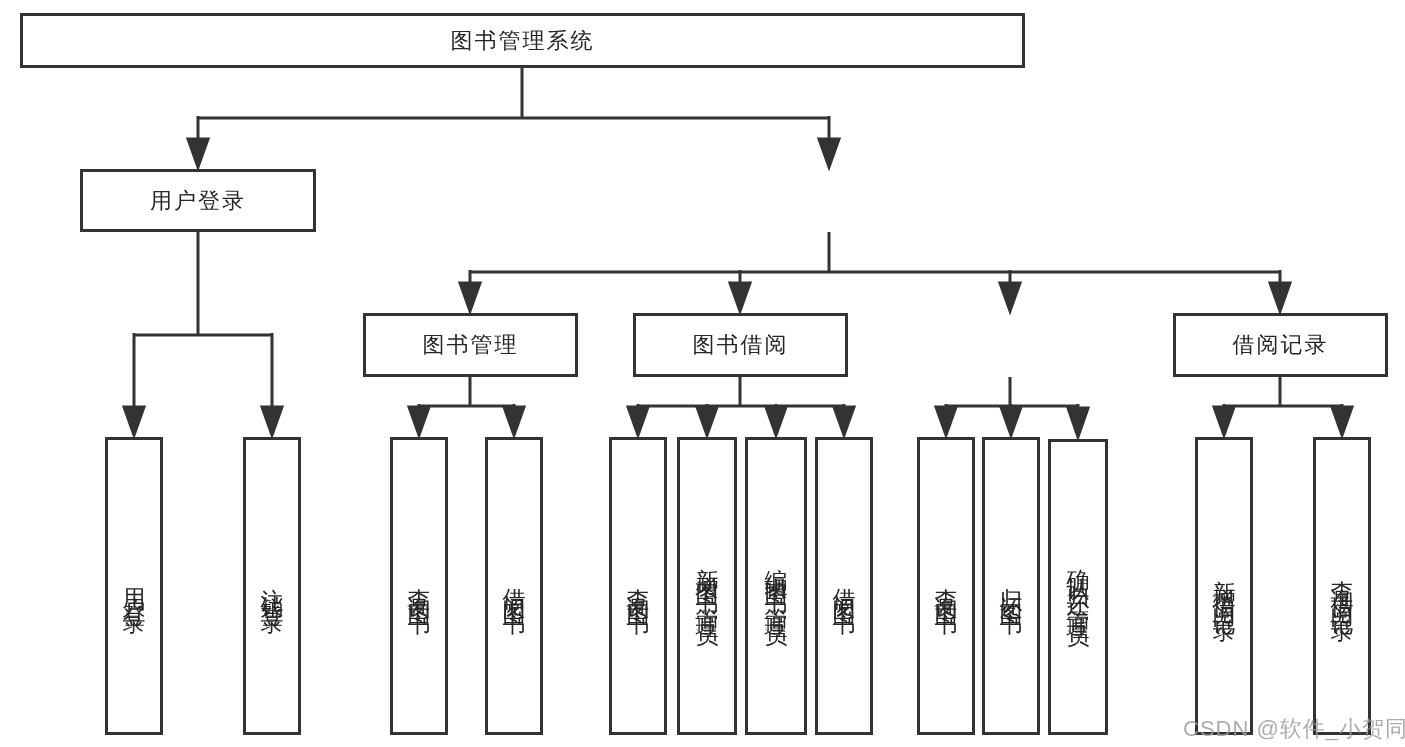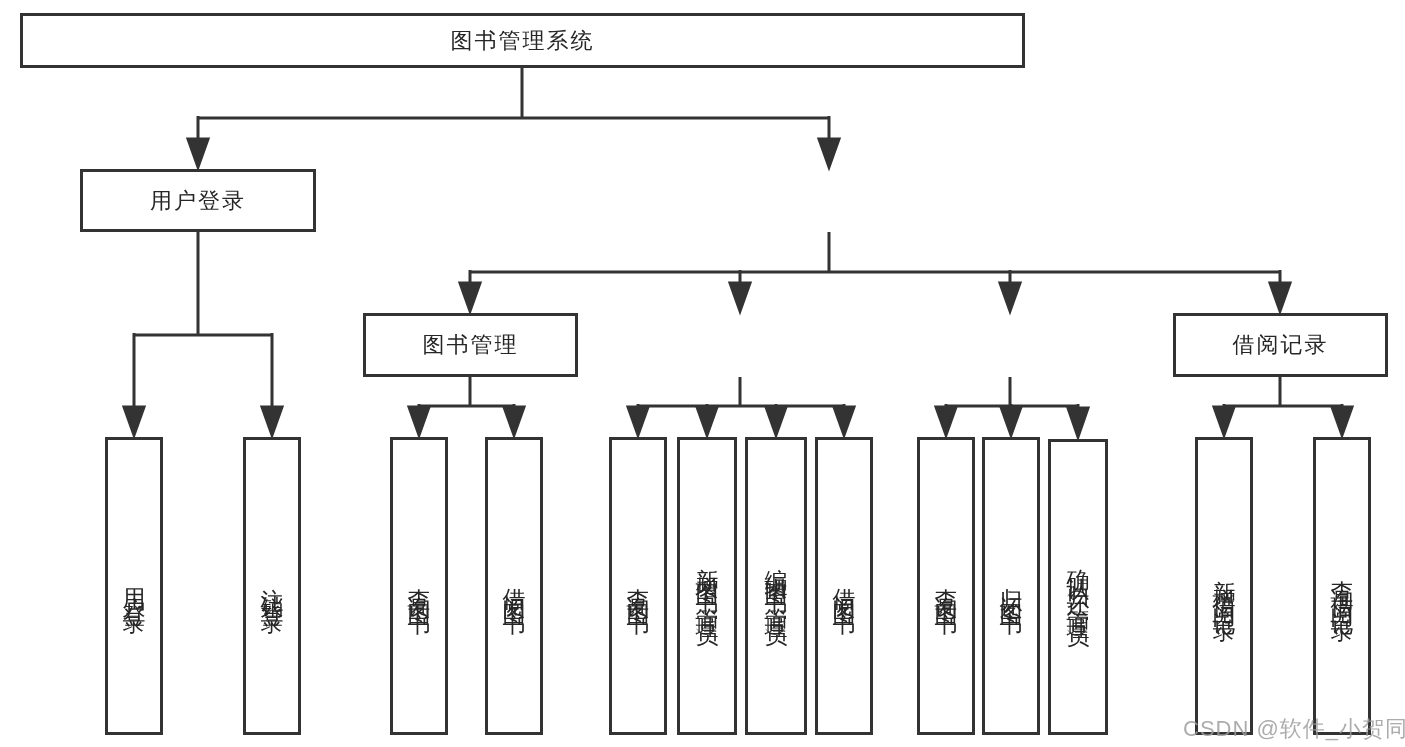--- a/index.html
+++ b/index.html
@@ -116,20 +116,21 @@
         <polygon points="1332,407 1352,407 1342,435"></polygon>
       </g>
     </g>
   </svg>
 
   <div class="node" id="n-root">图书管理系统</div>
 
   <div class="node" id="n-login">用户登录</div>
 
   <div class="node" id="n-rec">图书管理</div>
+  <div class="node" id="n-borrow">图书借阅</div>
   <div class="node" id="n-records">借阅记录</div>
 
   <div class="node col leaf" id="l-login1">用户登录</div>
   <div class="node col leaf" id="l-logout">注销登录</div>
 
   <div class="node col leaf" id="l-rec-q">查询图书</div>
   <div class="node col leaf" id="l-rec-b">借阅图书</div>
 
   <div class="node col leaf" id="l-bor-q">查询图书</div>
   <div class="node col leaf" id="l-bor-add">新增图书（管理员）</div>

